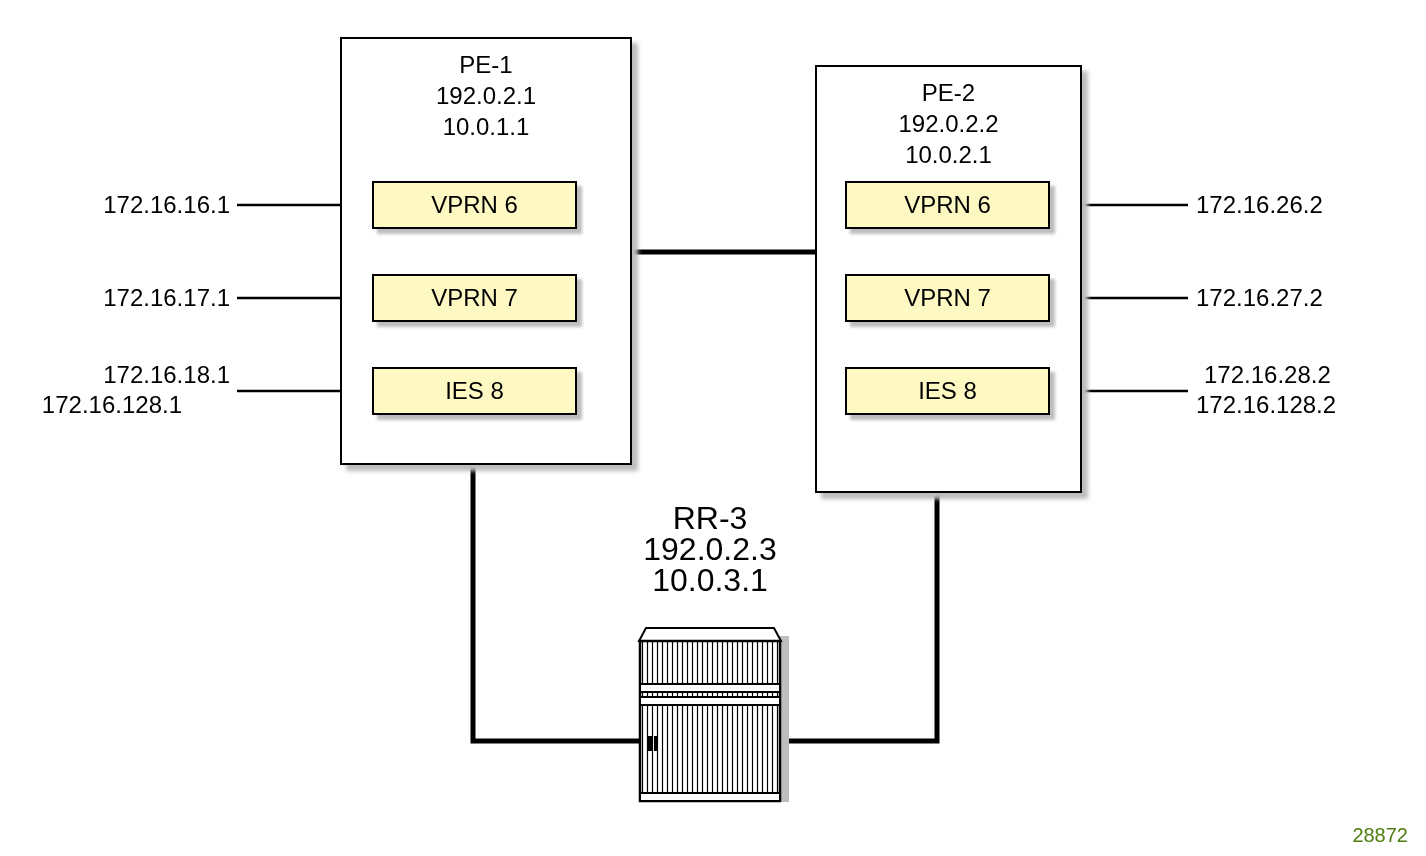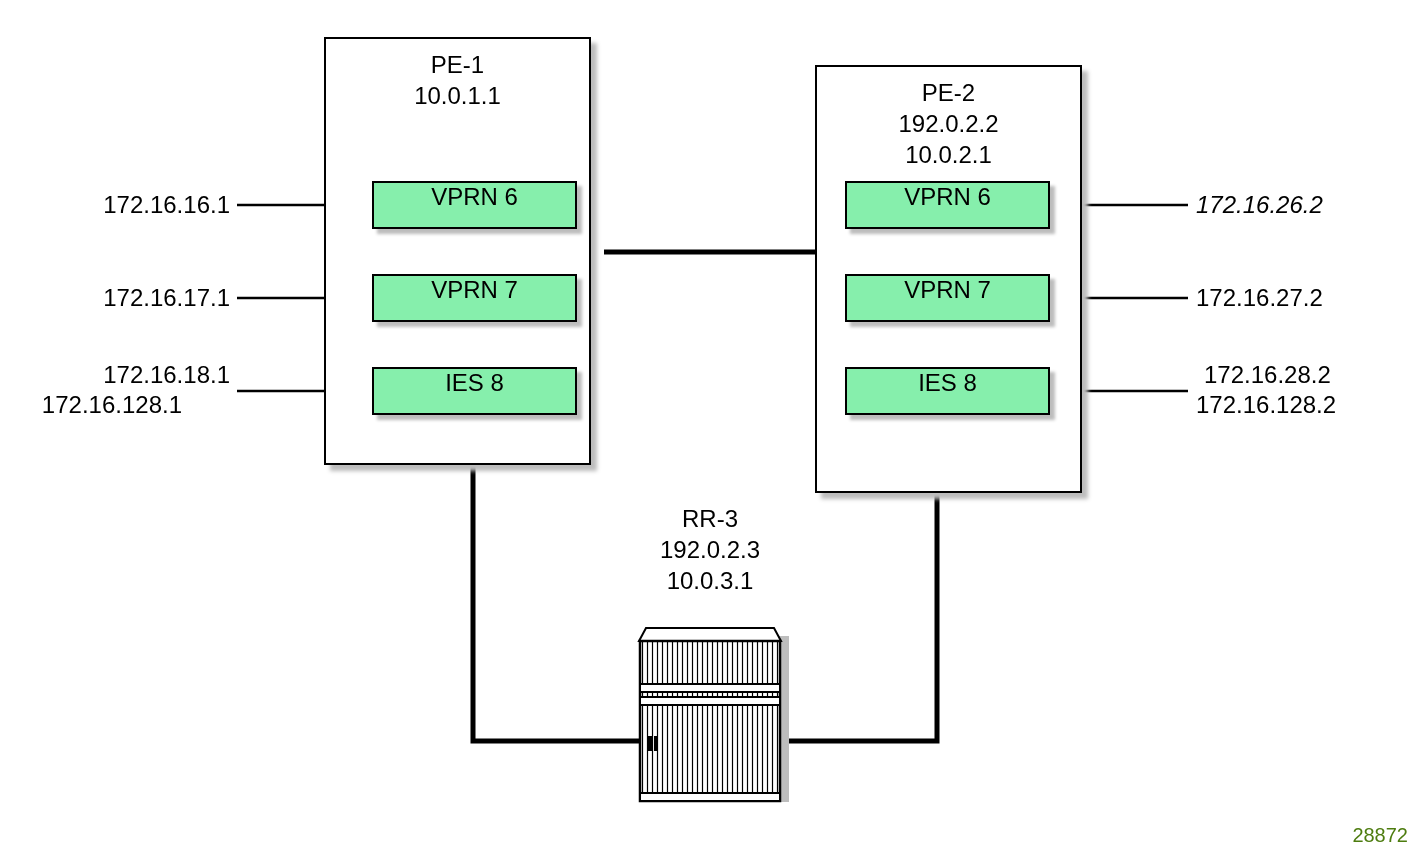--- a/index.html
+++ b/index.html
@@ -30,44 +30,45 @@
   }
   .pe-title {
     text-align: center;
     font-size: 24px;
     line-height: 31px;
     padding-top: 10px;
     color: #000;
   }
   .svc-box {
     position: absolute;
-    background: #86efac;
+    background: #fef9c3;
     border: 2px solid #000000;
     box-shadow: 5px 5px 3px #bdbdbd;
     box-sizing: border-box;
     display: flex;
+    align-items: center;
     justify-content: center;
     font-size: 24px;
     color: #000;
   }
   .iface-label {
     position: absolute;
     font-size: 24px;
     line-height: 28px;
     white-space: nowrap;
     color: #000;
   }
   .iface-label.left { text-align: center; }
   .rr-title {
     position: absolute;
     left: 560px;
     top: 503px;
     width: 300px;
     text-align: center;
-    font-size: 24px;
+    font-size: 32px;
     line-height: 31px;
     color: #000;
   }
   .fig-number {
     position: absolute;
     right: 18px;
     top: 824px;
     font-size: 20px;
     color: #4d7c0f;
   }
@@ -105,23 +106,24 @@
       <polygon points="646,628 774,628 781,641 639,641" fill="#ffffff" stroke="#000" stroke-width="2"></polygon>
       <rect x="640" y="641" width="140" height="160" fill="url(#hatch)" stroke="#000" stroke-width="2.5"></rect>
       <rect x="640" y="684" width="140" height="8" fill="#ffffff" stroke="#000" stroke-width="2"></rect>
       <rect x="640" y="697" width="140" height="8" fill="#ffffff" stroke="#000" stroke-width="2"></rect>
       <rect x="640" y="793" width="140" height="8" fill="#ffffff" stroke="#000" stroke-width="2"></rect>
       <rect x="648" y="736" width="4" height="15" fill="#000"></rect>
       <rect x="654" y="736" width="4" height="15" fill="#000"></rect>
     </g>
   </svg>
 
-  <div class="pe-box" style="left:324px; top:37px; width:267px; height:428px;">
+  <div class="pe-box" style="left:340px; top:37px; width:292px; height:428px;">
     <div class="pe-title">
       <div>PE-1</div>
+      <div>192.0.2.1</div>
       <div>10.0.1.1</div>
     </div>
   </div>
   <div class="svc-box" style="left:372px; top:181px; width:205px; height:48px;">
     <span>VPRN 6</span>
   </div>
   <div class="svc-box" style="left:372px; top:274px; width:205px; height:48px;">
     <span>VPRN 7</span>
   </div>
   <div class="svc-box" style="left:372px; top:367px; width:205px; height:48px;">
@@ -149,20 +151,20 @@
     <div>RR-3</div>
     <div>192.0.2.3</div>
     <div>10.0.3.1</div>
   </div>
 
   <div class="iface-label left" style="right:1196px; top:191px;">172.16.16.1</div>
   <div class="iface-label left" style="right:1196px; top:284px;">172.16.17.1</div>
   <div class="iface-label left" style="right:1196px; top:361px;">172.16.18.1</div>
   <div class="iface-label left" style="right:1244px; top:391px;">172.16.128.1</div>
 
-  <div class="iface-label" style="left:1196px; top:191px;font-style:italic;">172.16.26.2</div>
+  <div class="iface-label" style="left:1196px; top:191px;">172.16.26.2</div>
   <div class="iface-label" style="left:1196px; top:284px;">172.16.27.2</div>
   <div class="iface-label" style="left:1196px; top:361px;margin-left:8px;">172.16.28.2</div>
   <div class="iface-label" style="left:1196px; top:391px;">172.16.128.2</div>
 
   <div class="fig-number">28872</div>
 
 </div>
 
 </body></html>

